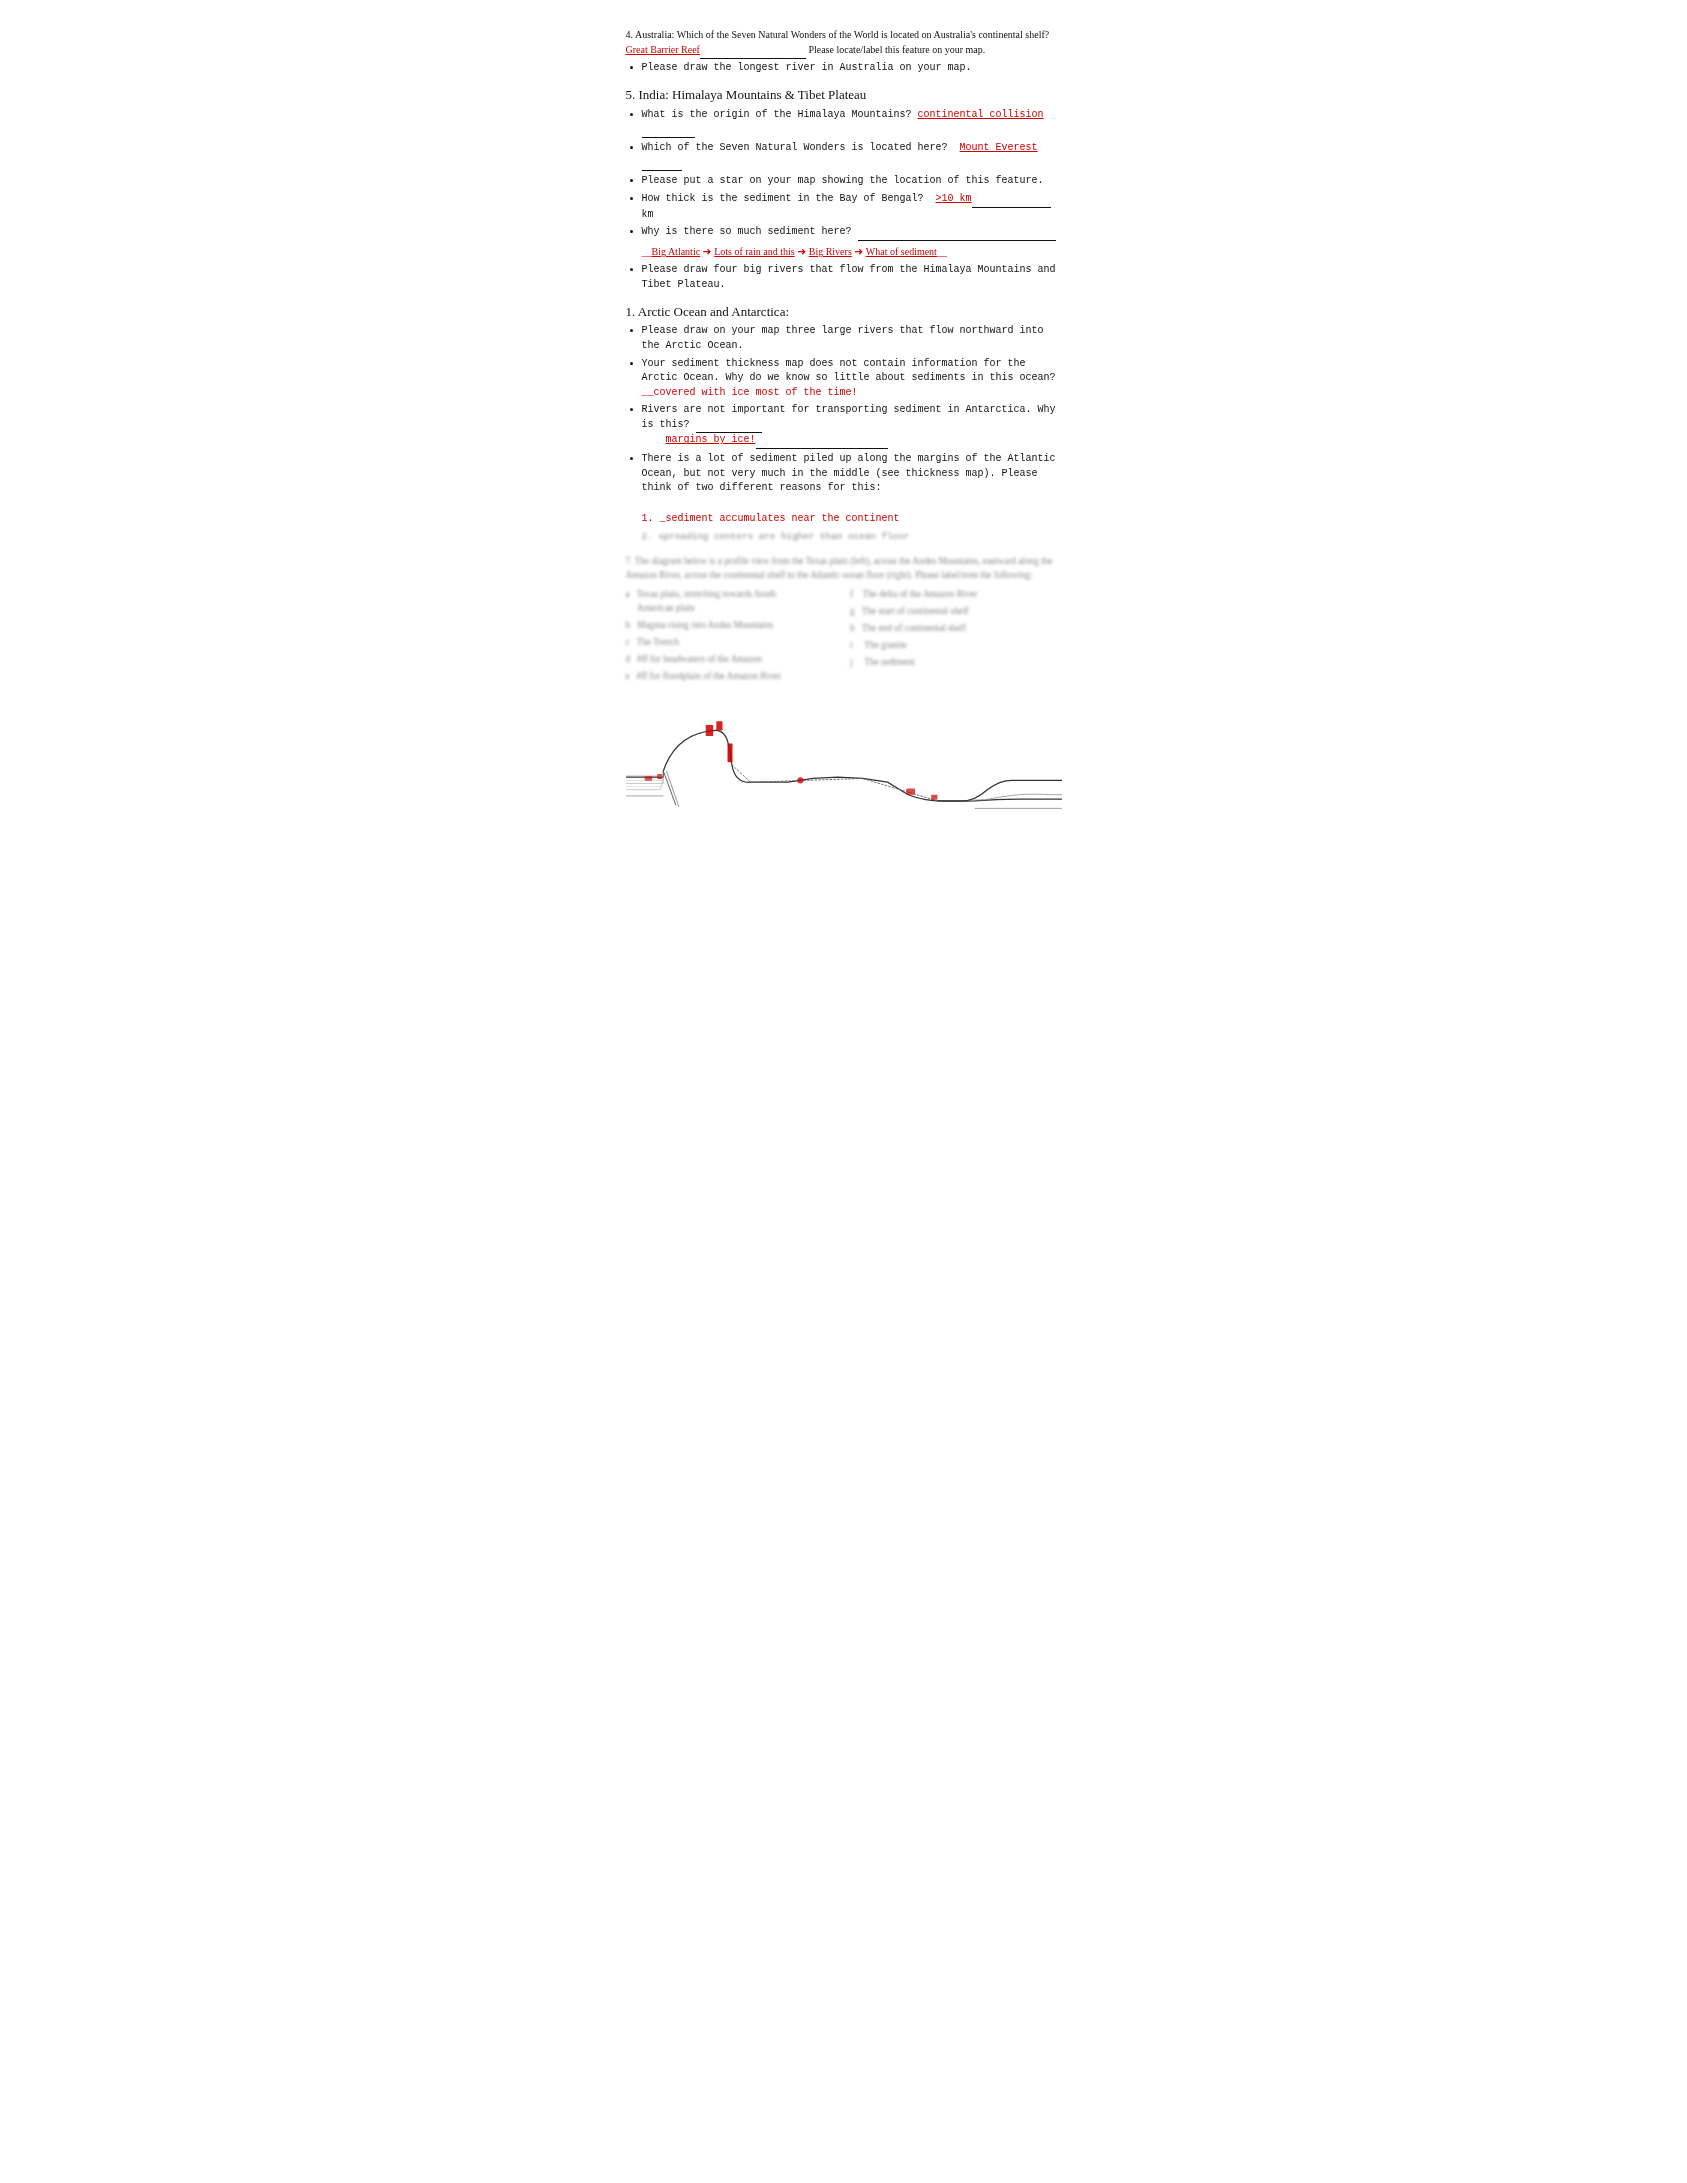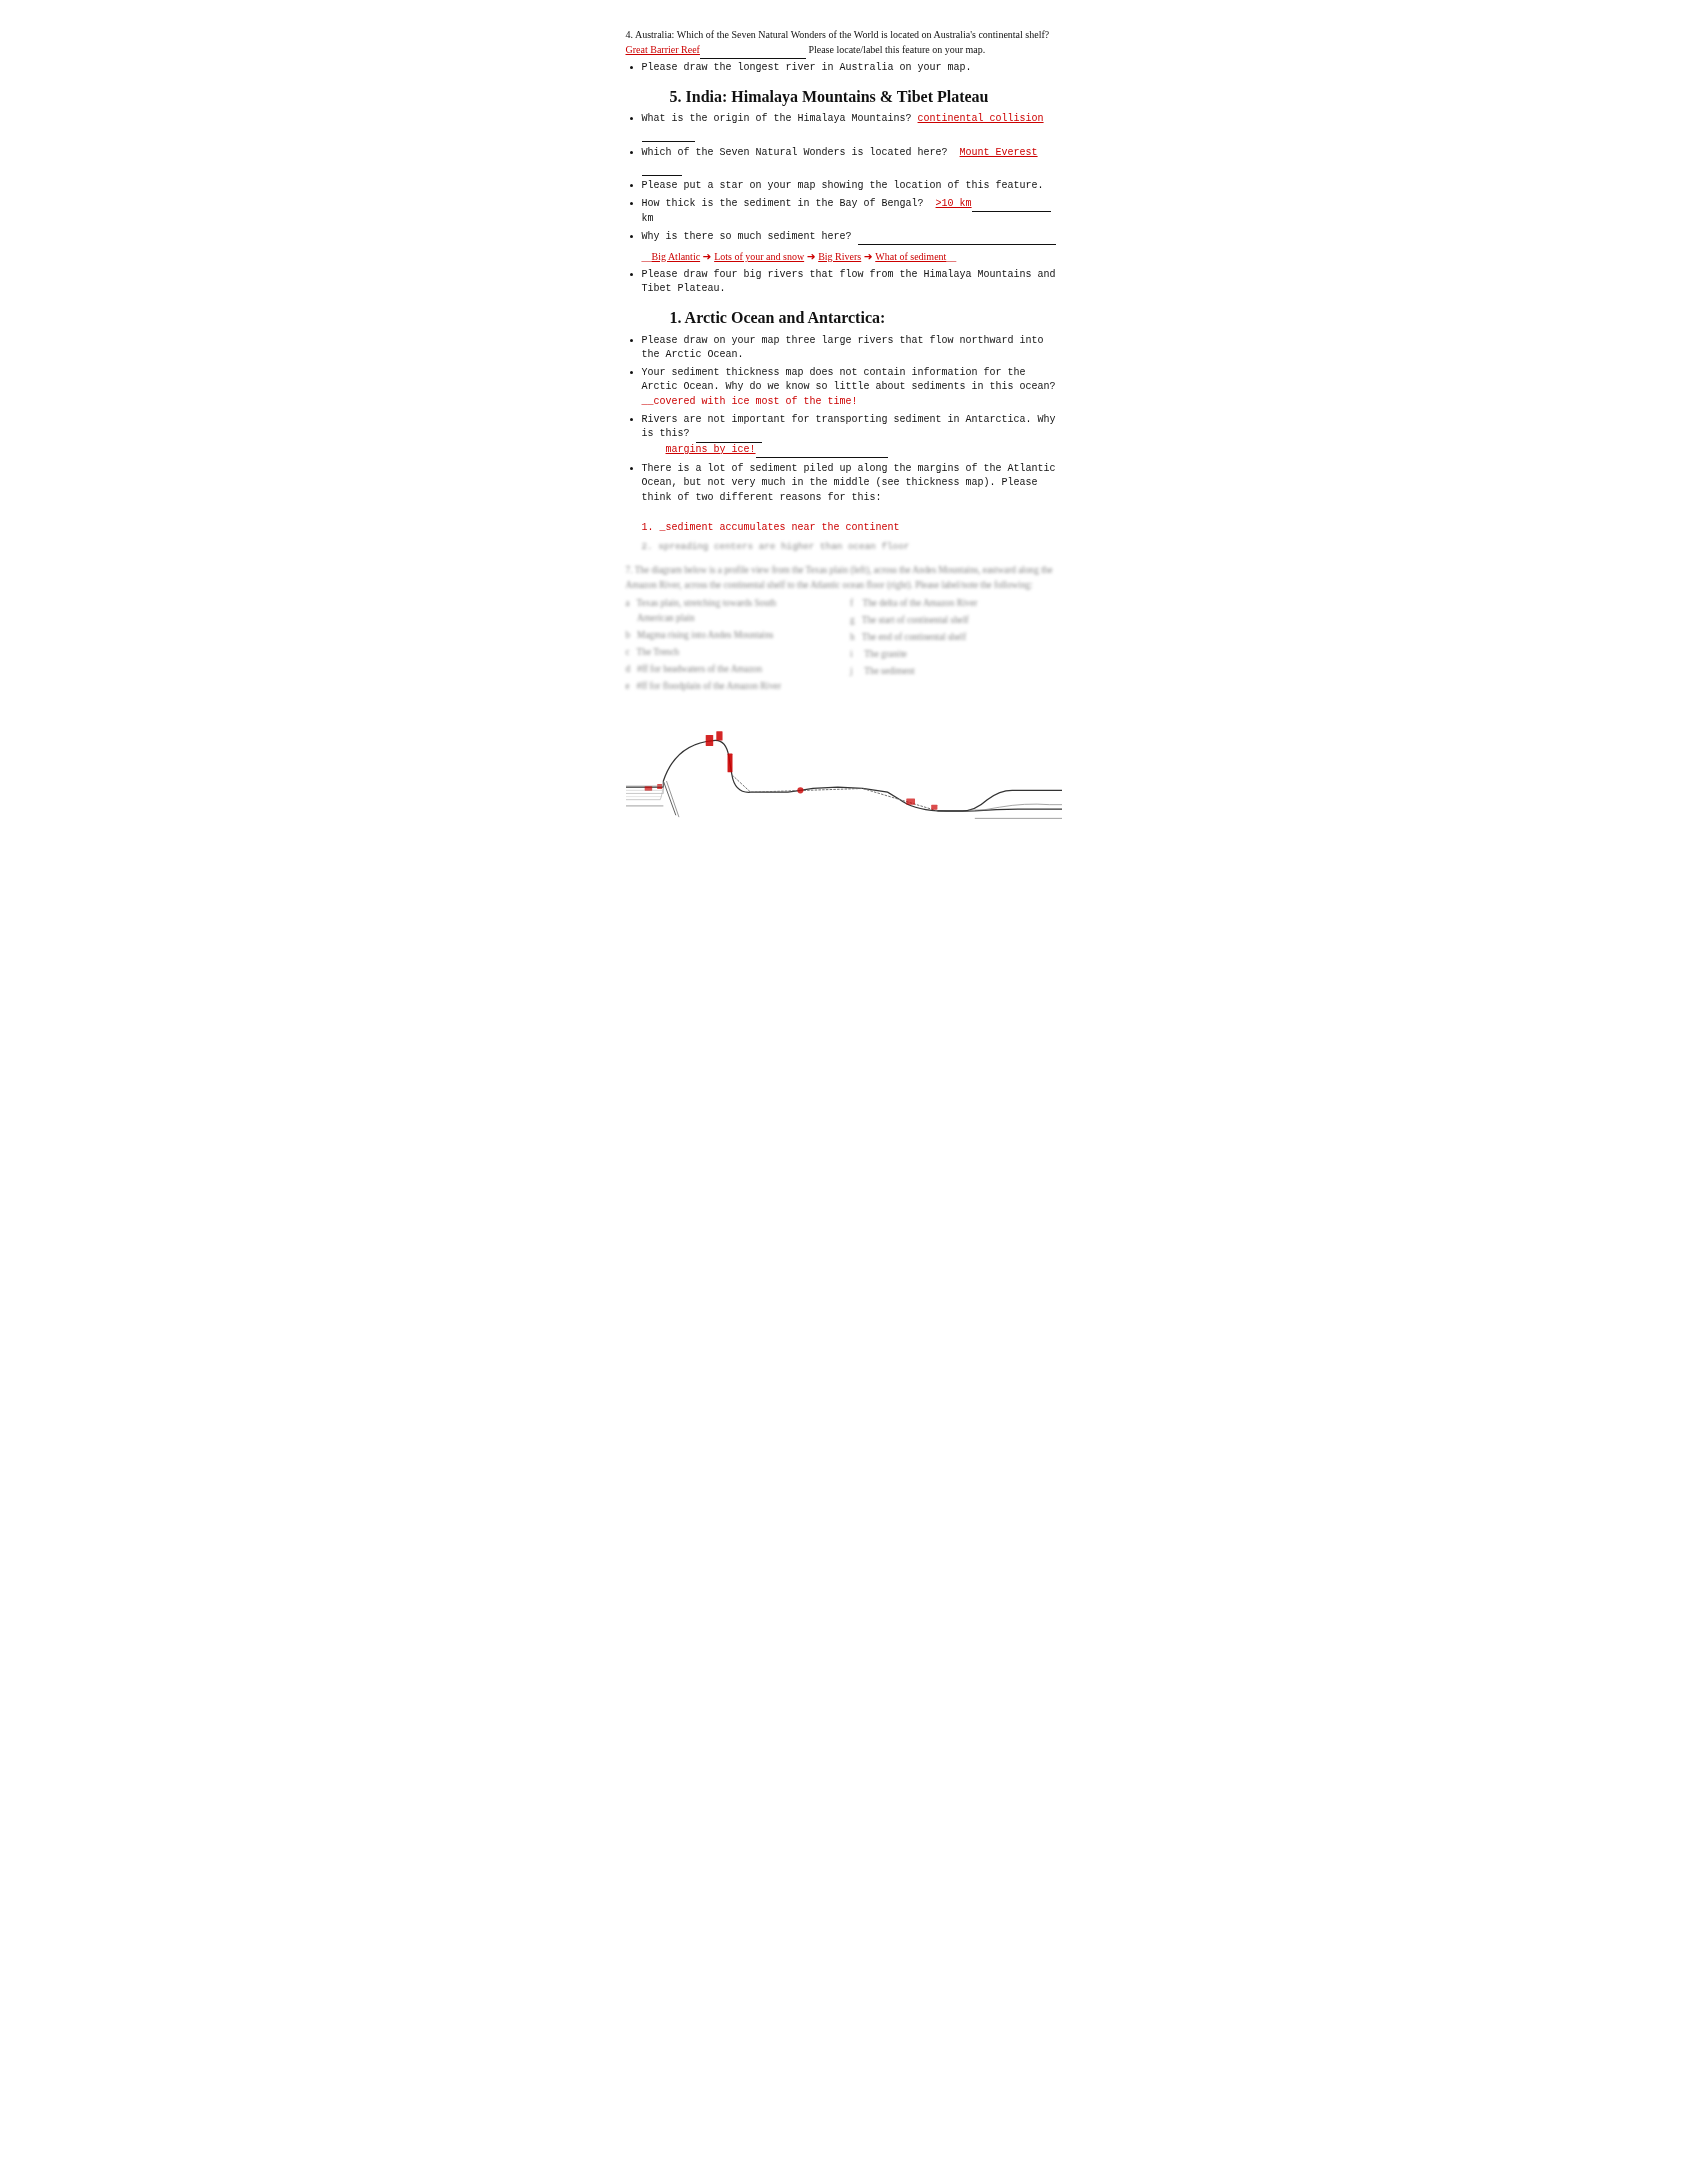--- a/index.html
+++ b/index.html
@@ -6,21 +6,21 @@
     body {
       background: #fff;
       font-family: 'Times New Roman', Times, serif;
       font-size: 10px;
       color: #111;
       width: 516px;
       margin: 0 auto;
       padding: 26.5px 40px 26.5px 40px;
     }
     .section { margin-bottom: 9.3px; }
-    .section-title { font-weight: bold; font-size: 16px; margin-bottom: 2.6px; margin-left: 44px; }
+    .section-title { font-weight: normal; font-size: 13px; margin-bottom: 2.6px; }
     .inline-bold { font-weight: normal; margin-top: 36px; }
     .underline { text-decoration: underline; }
     ul { margin-left: 16px; margin-top: 2.6px; }
     ul li { margin-bottom: 3.3px; line-height: 1.45; font-family: Liberation Mono, monospace; }
     .blank { display: inline-block; border-bottom: 0.7px solid #111; min-width: 40px; }
     .blank-long { display: inline-block; border-bottom: 0.7px solid #111; min-width: 106px; }
     .blank-xl { display: inline-block; border-bottom: 0.7px solid #111; min-width: 198px; }
     .answer-red { color: #cc0000; }
     .arrow { color: #cc0000; font-size: 10.6px; }
     .chain-line { margin-left: 0; margin-top: 1.3px; line-height: 1.5; }
@@ -70,21 +70,21 @@
     <li>
       How thick is the sediment in the Bay of Bengal? &nbsp;<span class="answer-red underline">&gt;10 km</span><span class="blank" style="min-width:79px;">&nbsp;</span>km
     </li>
     <li>
       Why is there so much sediment here?  <span class="blank-xl">&nbsp;</span>
     </li>
   </ul>
   <div class="chain-line" style="margin-left:16px; margin-bottom:3.3px;">
     <span class="answer-red">__</span><span class="answer-red underline">Big Atlantic</span>
     <span class="arrow"> ➜ </span>
-    <span class="answer-red underline">Lots of your and snow</span>
+    <span class="answer-red underline">Lots of rain and this</span>
     <span class="arrow"> ➜ </span>
     <span class="answer-red underline">Big Rivers</span>
     <span class="arrow"> ➜ </span>
     <span class="answer-red underline">What of sediment</span><span class="answer-red">__</span>
   </div>
   <ul>
     <li>
       Please draw four big rivers that flow from the Himalaya Mountains and Tibet Plateau.
     </li>
   </ul>

